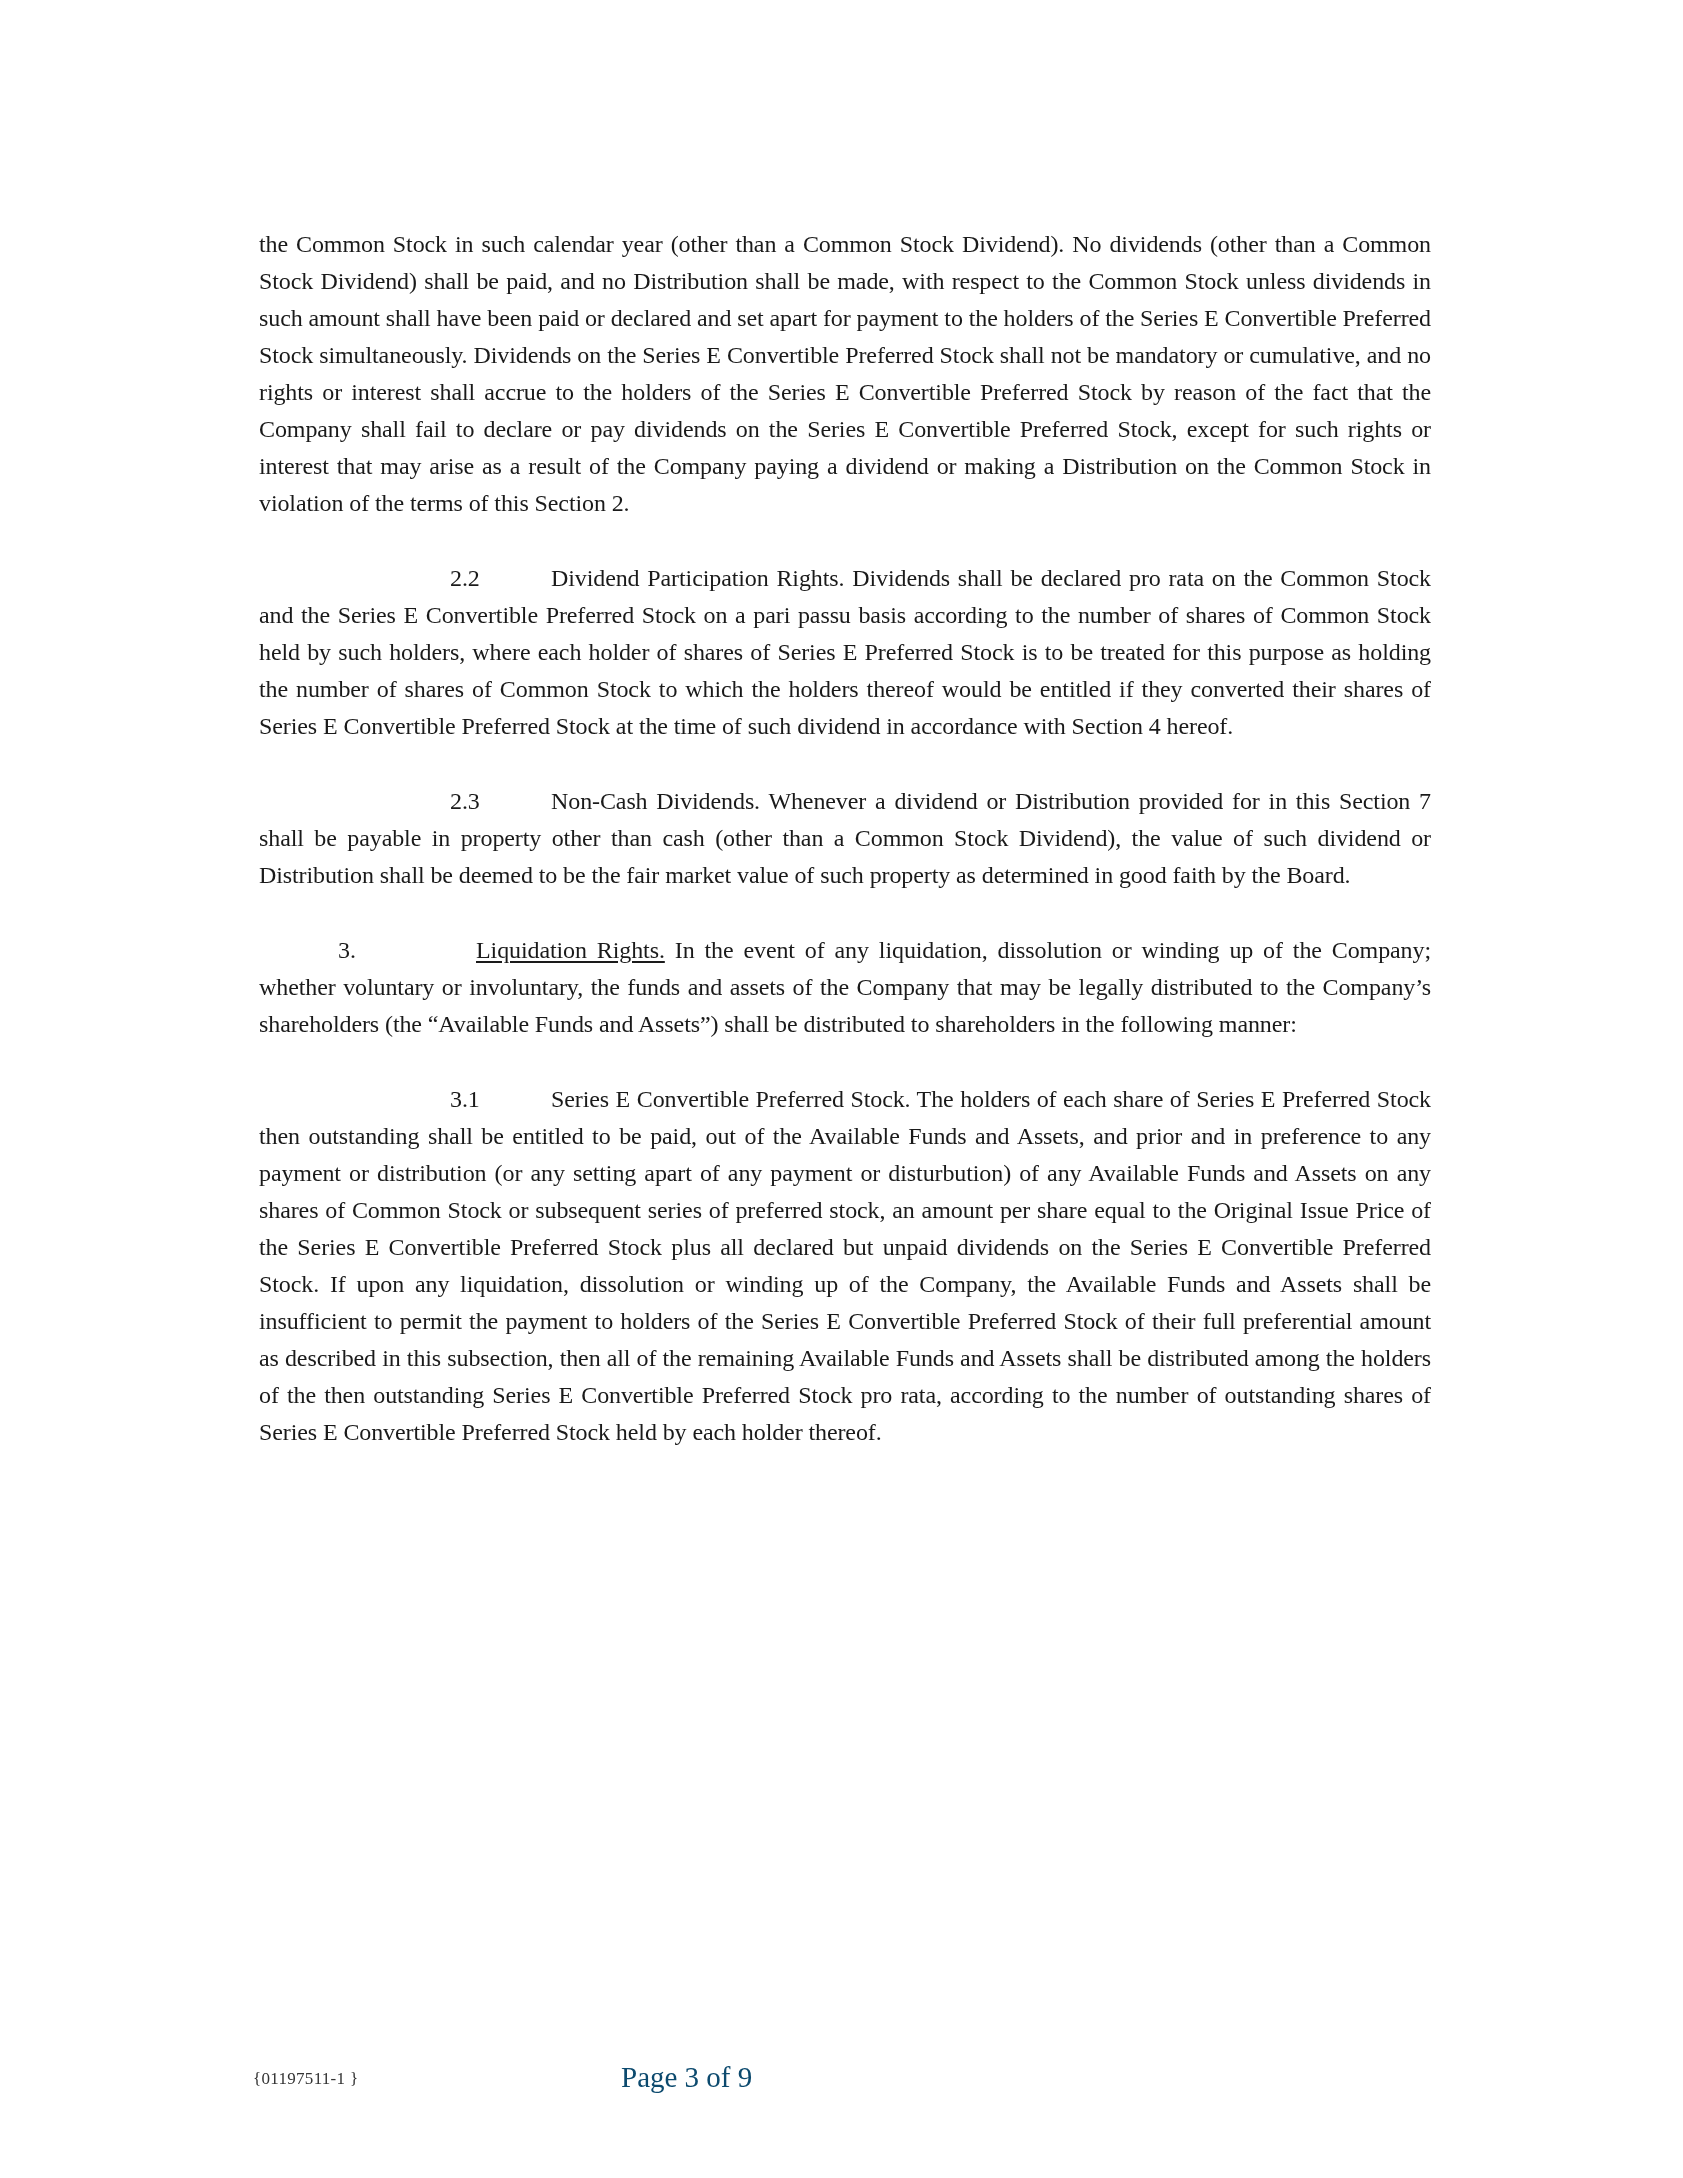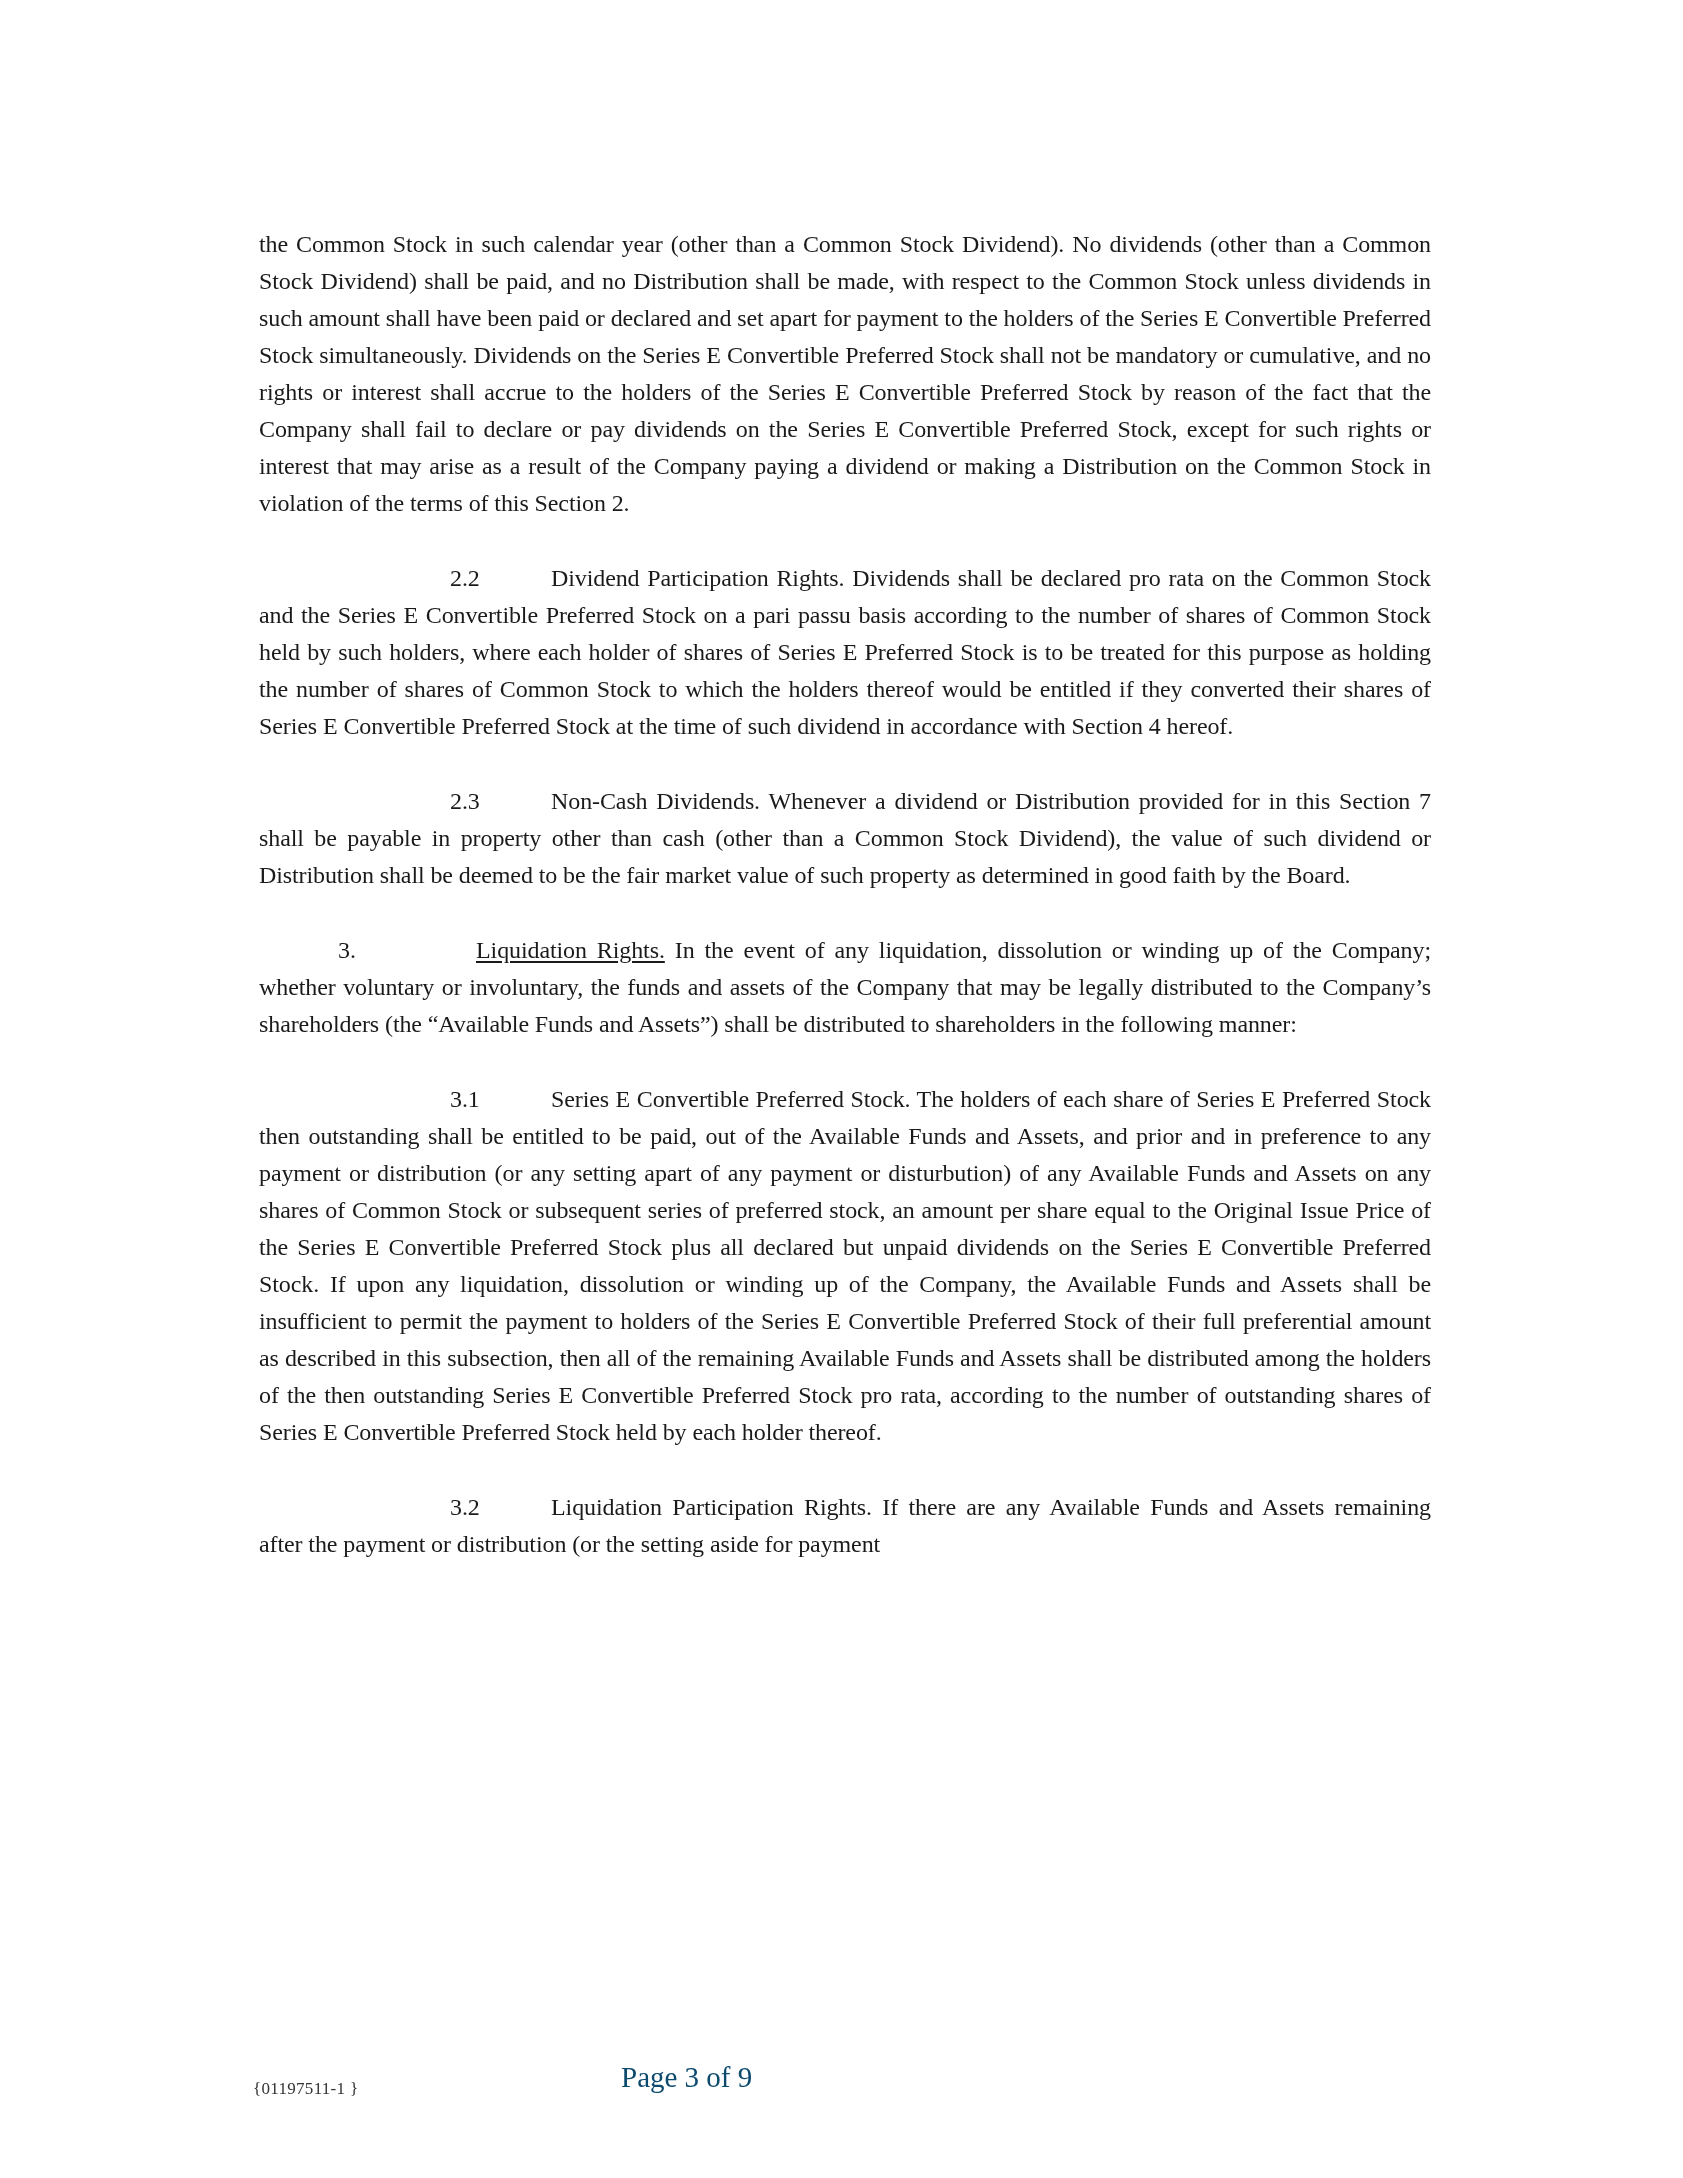--- a/index.html
+++ b/index.html
@@ -51,21 +51,21 @@
     .footer {
       position: absolute;
       top: 2061px;
       left: 0;
       width: 1683px;
       height: 40px;
     }
     .doc-id {
       position: absolute;
       left: 253px;
-      top: 18px;
+      top: 8px;
       font-size: 17px;
       letter-spacing: 0.3px;
       color: #333;
       font-family: Liberation Serif, serif;
     }
     .page-num {
       position: absolute;
       left: 621px;
       top: 0;
       width: 396px;
@@ -92,23 +92,20 @@
   </p>
 
   <p class="para">
     <span class="num l1">3.</span><span class="heading-u">Liquidation Rights.</span><span>  In the event of any liquidation, dissolution or winding up of the Company; whether voluntary or involuntary, the funds and assets of the Company that may be legally distributed to the Company’s shareholders (the “Available Funds and Assets”) shall be distributed to shareholders in the following manner:</span>
   </p>
 
   <p class="para">
     <span class="num l2">3.1</span><span>Series E Convertible Preferred Stock.</span><span> The holders of each share of Series E Preferred Stock then outstanding shall be entitled to be paid, out of the Available Funds and Assets, and prior and in preference to any payment or distribution (or any setting apart of any payment or disturbution) of any Available Funds and Assets on any shares of Common Stock or subsequent series of preferred stock, an amount per share equal to the Original Issue Price of the Series E Convertible Preferred Stock plus all declared but unpaid dividends on the Series E Convertible Preferred Stock.  If upon any liquidation, dissolution or winding up of the Company, the Available Funds and Assets shall be insufficient to permit the payment to holders of the Series E Convertible Preferred Stock of their full preferential amount as described in this subsection, then all of the remaining Available Funds and Assets shall be distributed among the holders of the then outstanding Series E Convertible Preferred Stock pro rata, according to the number of outstanding shares of Series E Convertible Preferred Stock held by each holder thereof.</span>
   </p>
 
-  <p class="para">
-    <span class="num l2">3.2</span><span>Liquidation Participation Rights.</span><span>  If there are any Available Funds and Assets remaining after the payment or distribution (or the setting aside for payment</span>
-  </p>
 
 </div>
 
 <div class="footer">
   <span class="doc-id">{01197511-1 }</span>
   <span class="page-num">Page 3 of 9</span>
 </div>
 
 
 </body></html>

